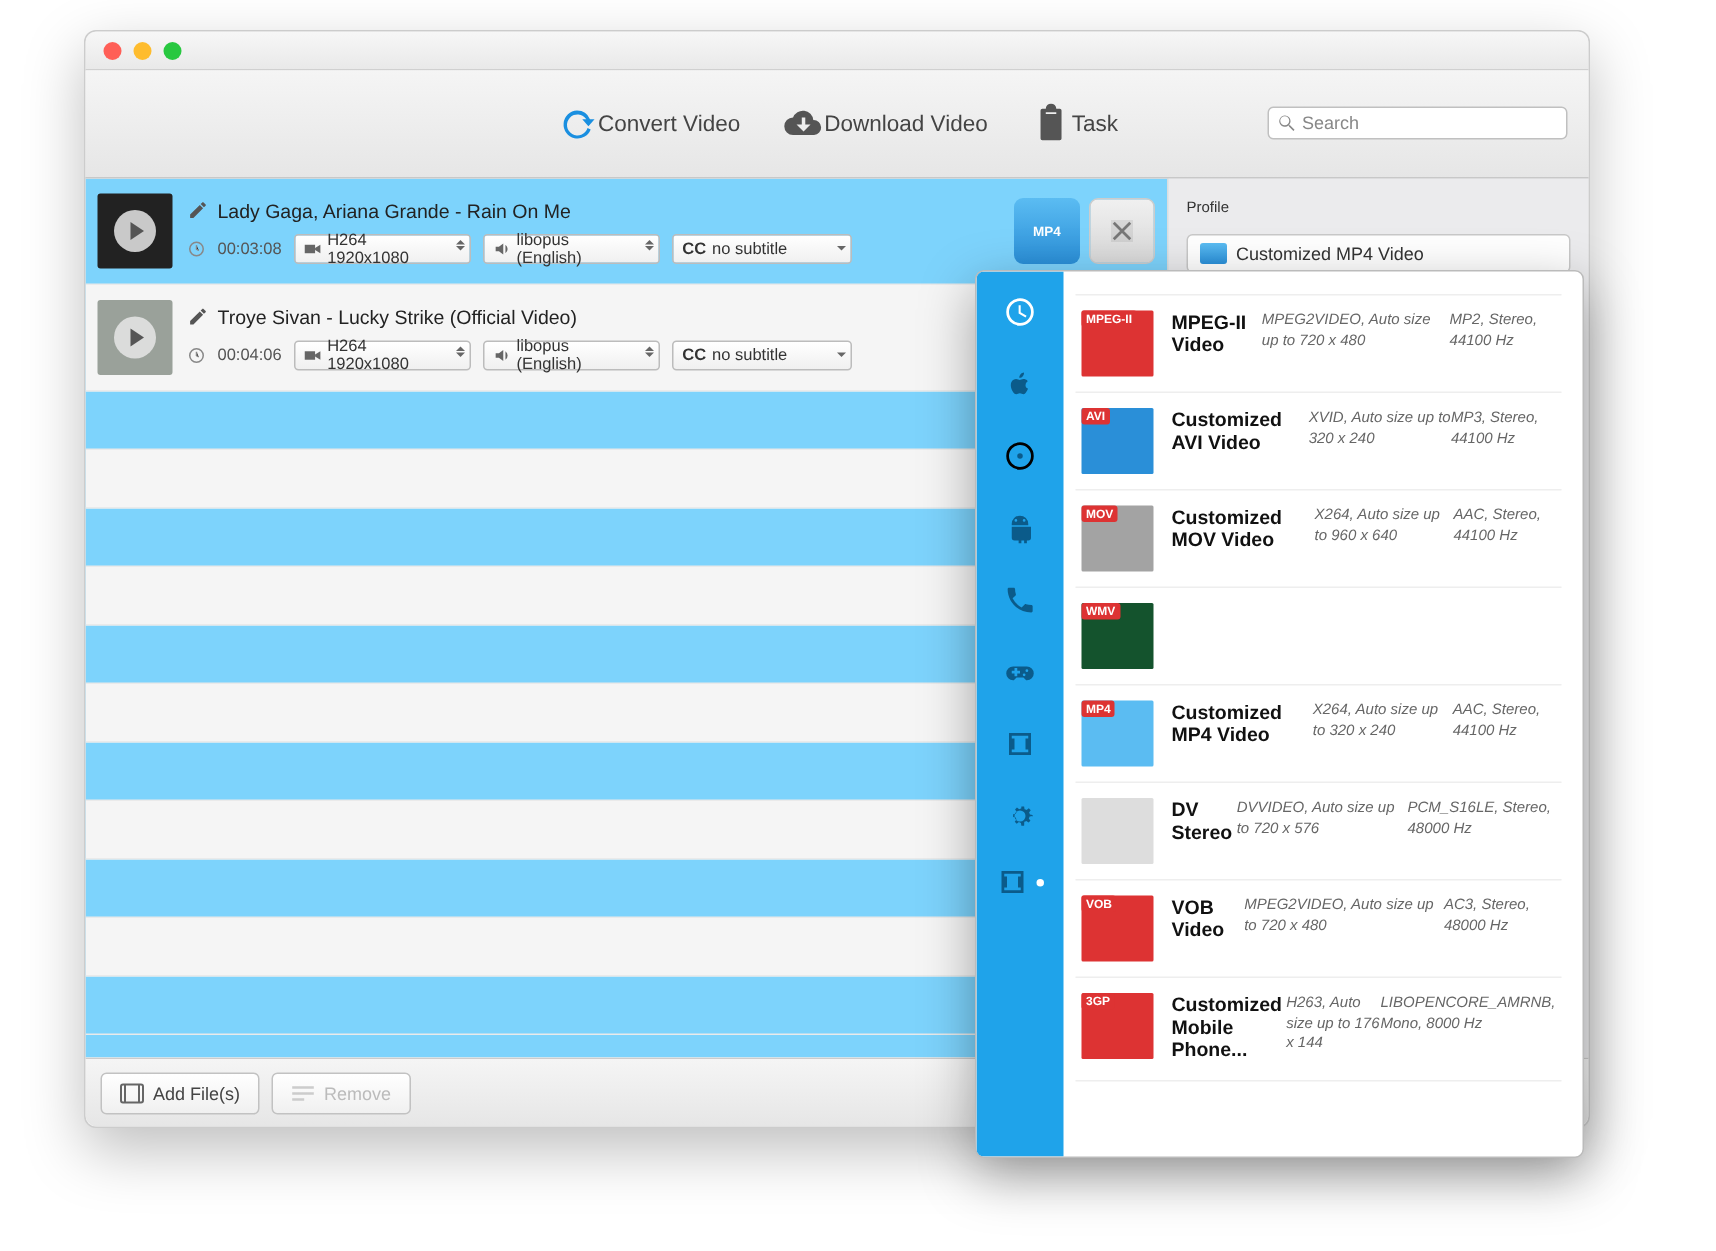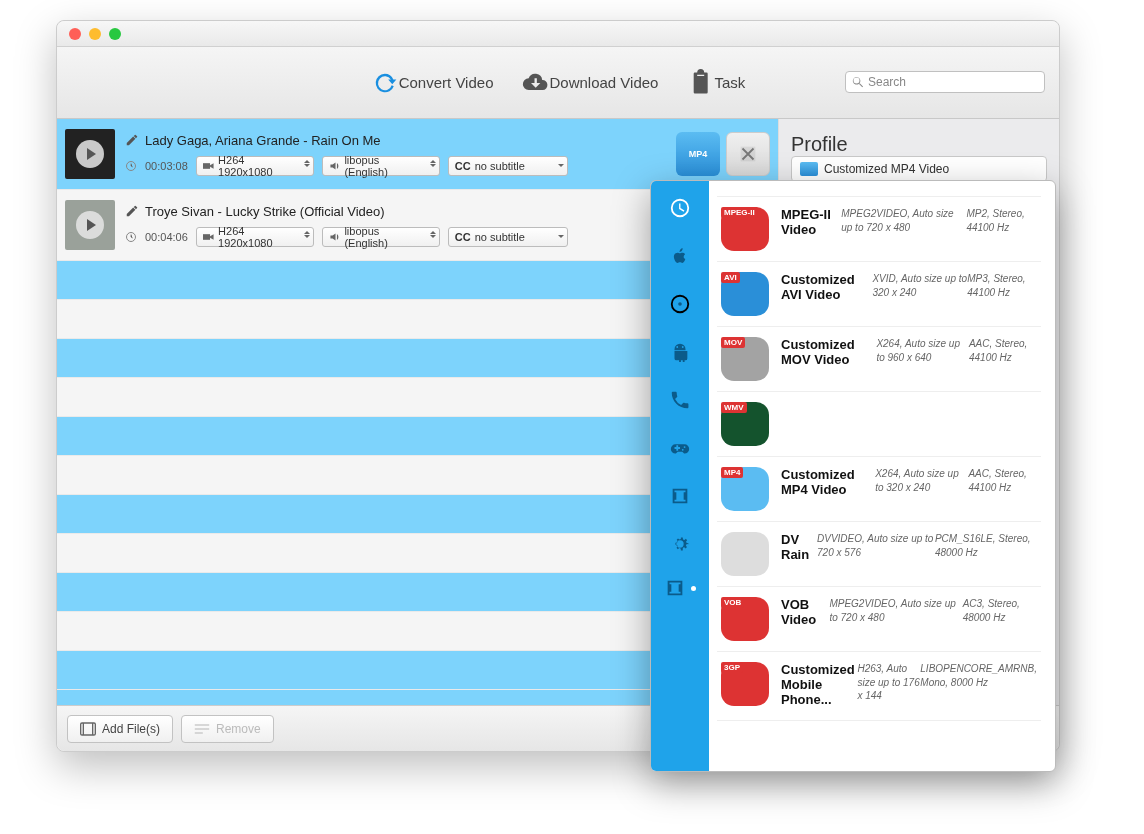--- a/index.html
+++ b/index.html
@@ -45,38 +45,38 @@
   .sel{border:1px solid #bcbcbc; border-radius:3px; background:linear-gradient(#fff,#f0f0f0); height:20px; display:flex; align-items:center; padding:0 16px 0 6px; font-size:11px; color:#333; position:relative;}
   .sel .arr{position:absolute;right:3px;top:3px;display:flex;flex-direction:column;gap:1px;}
   .sel .arr::before,.sel .arr::after{content:"";border-left:3px solid transparent;border-right:3px solid transparent;}
   .sel .arr::before{border-bottom:3px solid #666;} .sel .arr::after{border-top:3px solid #666;}
   .sel.drop .arr{top:7px;} .sel.drop .arr::before{display:none;}
   .ricons{display:flex;gap:6px;margin-left:6px;}
   .ricon{width:44px;height:44px;border-radius:6px;display:flex;align-items:center;justify-content:center;font-size:9px;font-weight:bold;color:#fff;}
   .ricon.mp4{background:linear-gradient(#5bbcf2,#2a8fd8);}
   .ricon.trim{background:linear-gradient(#f0f0f0,#d8d8d8);color:#666;border:1px solid #ccc;}
   .rpanel{width:280px;background:#ebebed;padding:14px 12px;}
-  .rpanel h3{font-size:20px;font-weight:normal;color:#333;}
+  .rpanel h3{font-size:10px;font-weight:normal;color:#333;margin-bottom:12px;}
   .profsel{background:#fff;border:1px solid #c8c8c8;border-radius:4px;height:26px;display:flex;align-items:center;padding:0 8px;font-size:12px;color:#333;gap:6px;}
   .profsel .picon{width:18px;height:14px;background:linear-gradient(#5bbcf2,#2a8fd8);border-radius:2px;}
   .bottombar{height:46px;border-top:1px solid #ccc;background:linear-gradient(#f5f5f5,#e6e6e6);display:flex;align-items:center;padding:0 10px;gap:8px;border-radius:0 0 8px 8px;}
   .bbtn{height:28px;border:1px solid #c2c2c2;border-radius:4px;background:linear-gradient(#fff,#f0f0f0);display:flex;align-items:center;padding:0 12px;font-size:12px;color:#444;gap:6px;cursor:pointer;}
   .bbtn.dis{color:#bbb;}
   
   .pop{position:absolute; left:650px; top:180px; width:406px; height:592px; background:#fff; border:1px solid #bbb; border-radius:6px; box-shadow:0 12px 36px rgba(0,0,0,.35); display:flex; overflow:hidden;}
   .popside{width:58px;background:#1fa3ea;display:flex;flex-direction:column;align-items:center;padding:12px 0;gap:18px;}
   .popside .sitem{width:30px;height:30px;display:flex;align-items:center;justify-content:center;cursor:pointer;}
   .popside svg{width:22px;height:22px;fill:#0b5b8a;}
   .popside .active svg{fill:#fff;}
   .popside .disk{width:5px;height:5px;background:#fff;border-radius:50%;margin-left:1px;}
   .poplist{flex:1;overflow-y:auto;padding:8px 14px 8px 8px;}
   .poplist::-webkit-scrollbar{width:8px;}
   .poplist::-webkit-scrollbar-thumb{background:#c4c4c4;border-radius:4px;}
   .prow{display:flex;gap:12px;padding:10px 4px;border-bottom:1px solid #eee;cursor:pointer;}
-  .pthumb{width:48px;height:44px;border-radius:13px;display:flex;align-items:flex-end;justify-content:center;font-size:9px;font-weight:bold;color:#fff;flex-shrink:0;background:#ddd;position:relative;padding-left:44px;}
+  .pthumb{width:48px;height:44px;border-radius:1px;display:flex;align-items:flex-end;justify-content:center;font-size:9px;font-weight:bold;color:#fff;flex-shrink:0;background:#ddd;position:relative;padding-left:44px;}
   .pthumb .badge{position:absolute;top:0;left:0;background:#d33;color:#fff;font-size:8px;padding:1px 3px;border-radius:2px;}
   .pmeta{display:flex;flex-direction:row;}
   .pmeta .pt{font-size:13px;font-weight:bold;color:#111;margin-bottom:3px;}
   .pmeta .pd{font-size:10px;color:#666;line-height:1.35;font-style:italic;}
   .peek{height:8px;border-bottom:1px solid #eee;}
 </style>
 </head>
 <body>
 
 <div class="window">
@@ -348,21 +348,21 @@
       <div class="pt">Customized MP4 Video</div>
       <div class="pd">X264, Auto size up to 320 x 240</div>
       <div class="pd">AAC, Stereo, 44100 Hz</div>
     </div>
       </div>
       <div class="prow">
     <div class="pthumb" style="background:#ddd">
       
     </div>
     <div class="pmeta">
-      <div class="pt">DV Rain</div>
+      <div class="pt">DV Stereo</div>
       <div class="pd">DVVIDEO, Auto size up to 720 x 576</div>
       <div class="pd">PCM_S16LE, Stereo, 48000 Hz</div>
     </div>
       </div>
       <div class="prow">
     <div class="pthumb" style="background:#d33">
       <span class="badge">VOB</span>
     </div>
     <div class="pmeta">
       <div class="pt">VOB Video</div>

